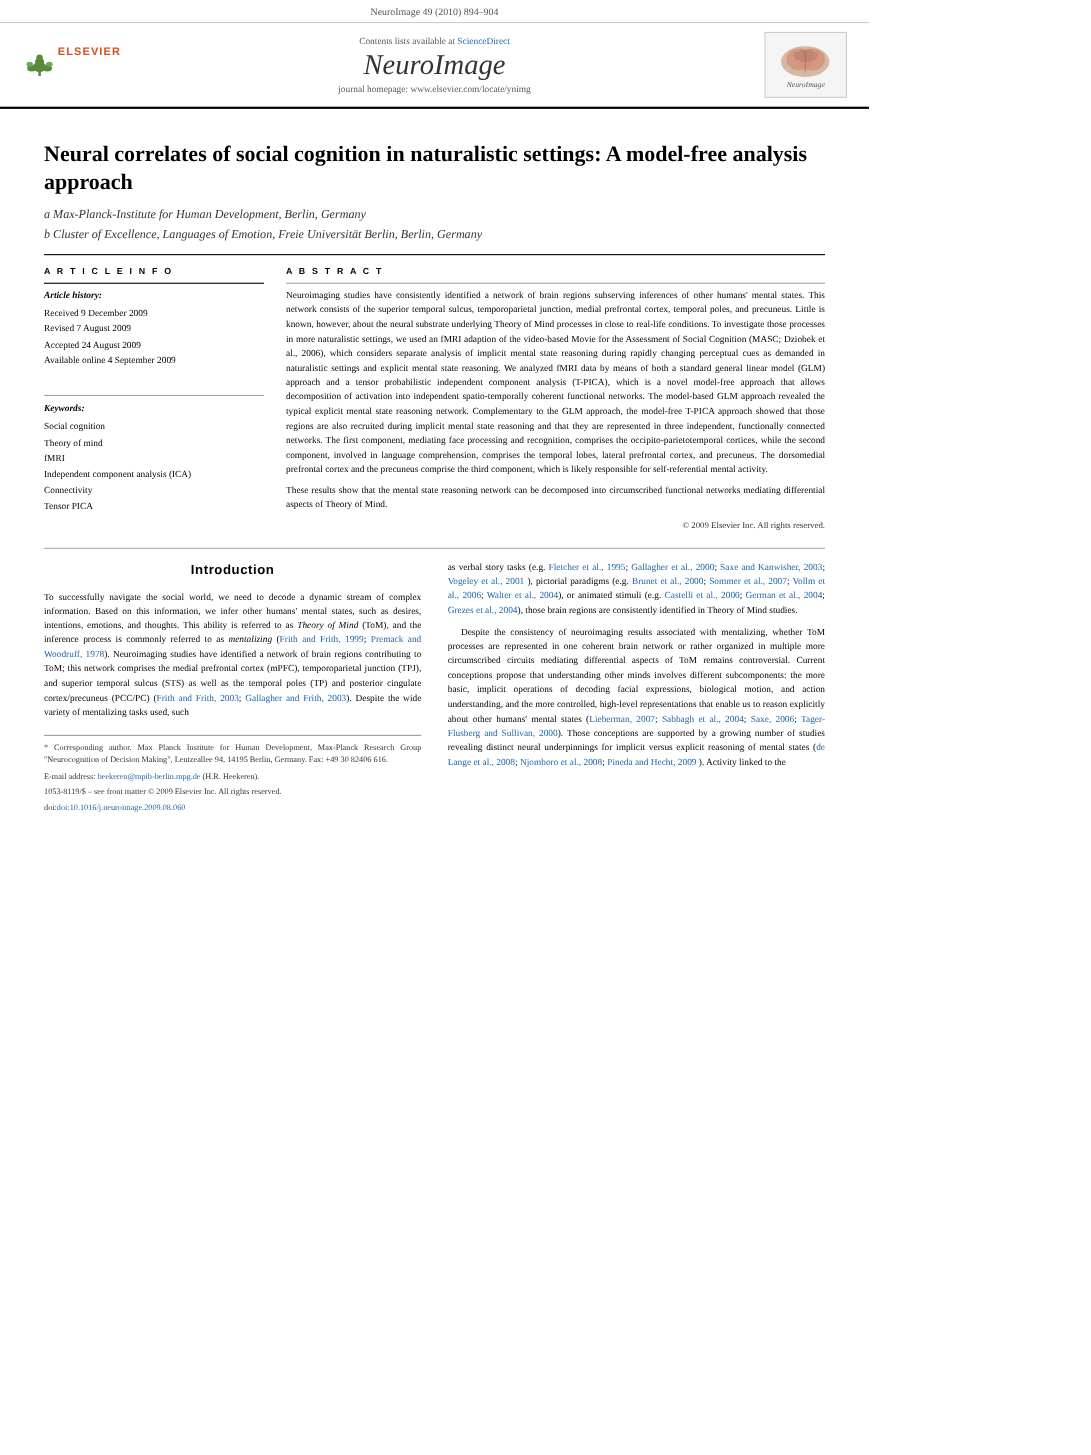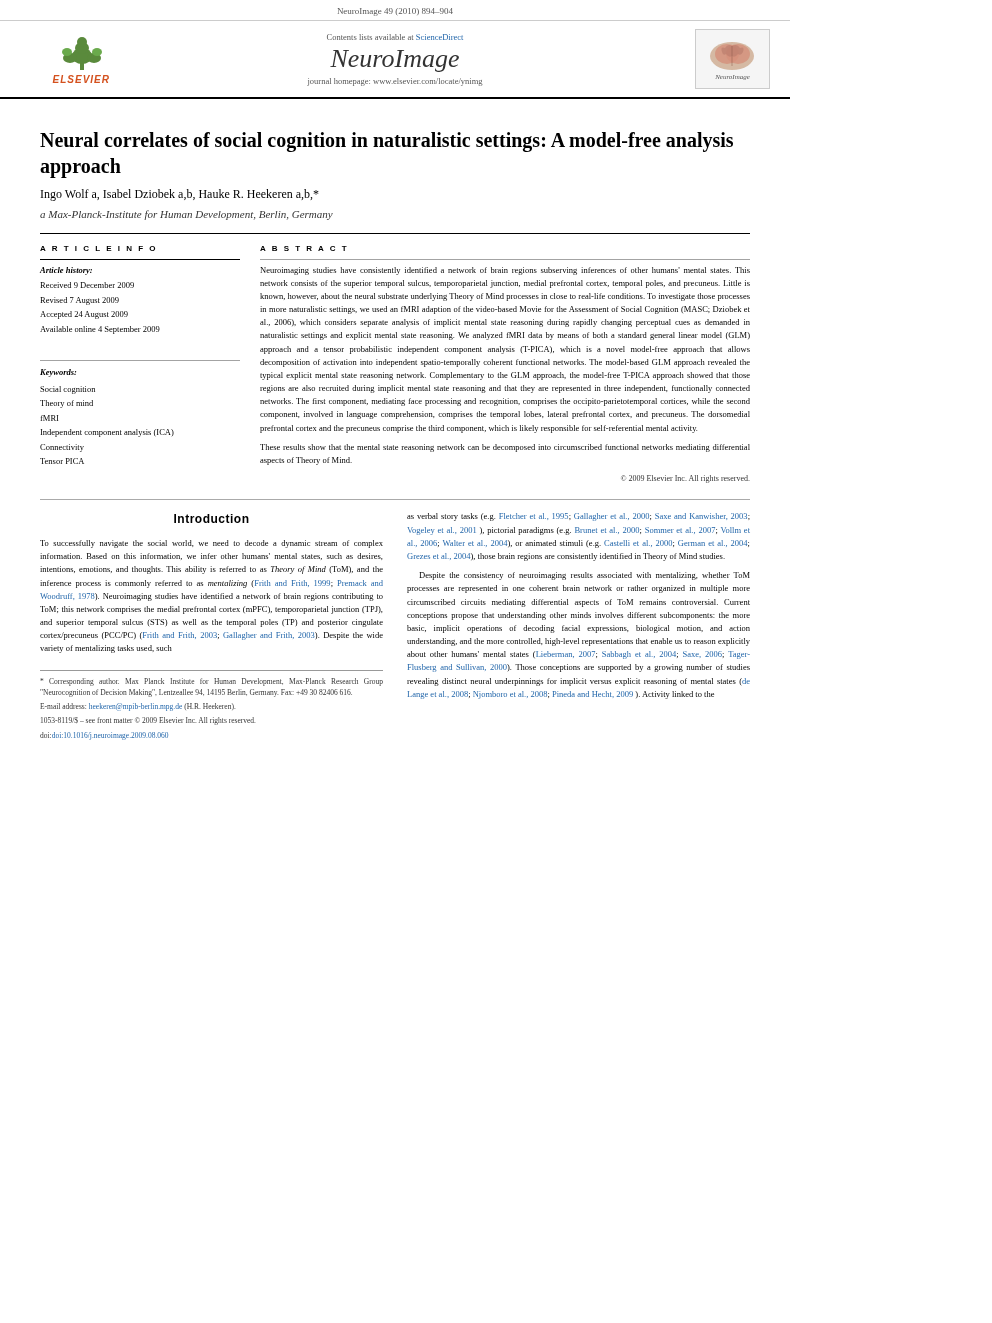--- a/index.html
+++ b/index.html
@@ -240,23 +240,22 @@
       padding-top: 5px;
       font-size: 7.5px;
       line-height: 1.5;
       color: #333;
     }
     .footnote-area p { margin-bottom: 3px; }
 
     
     .elsevier-svg {
       display: flex;
-      flex-direction: column;
-      align-items: flex-end;
-      font-style: italic;
+      flex-direction: row;
+      align-items: flex-start;
     }
     .elsevier-svg .tree-icon {
       width: 55px;
       height: 38px;
     }
     .elsevier-label {
       font-family: Arial, sans-serif;
       font-size: 10px;
       font-weight: bold;
       color: #d4511e;
@@ -311,26 +310,24 @@
         </svg>
         <span style="font-size:7px; font-style:italic; color:#555;">NeuroImage</span>
       </div>
     </div>
   </div>
 
   <div class="main-content">
 
     <div class="article-title">Neural correlates of social cognition in naturalistic settings: A model-free analysis approach</div>
 
-    <div class="authors">
-      <span>Ingo Wolf a, Isabel Dziobek a,b, Hauke R. Heekeren a,b,*</span>
-    </div>
 
     <div class="affiliations">
       <p>a Max-Planck-Institute for Human Development, Berlin, Germany</p>
+      <p>b Cluster of Excellence, Languages of Emotion, Freie Universität Berlin, Berlin, Germany</p>
     </div>
 
     <hr class="divider-line">
 
     <div class="two-col">
 
       <div class="col-left">
         <div class="section-heading">A R T I C L E   I N F O</div>
         <div class="article-history">
           <div class="hist-title">Article history:</div>

